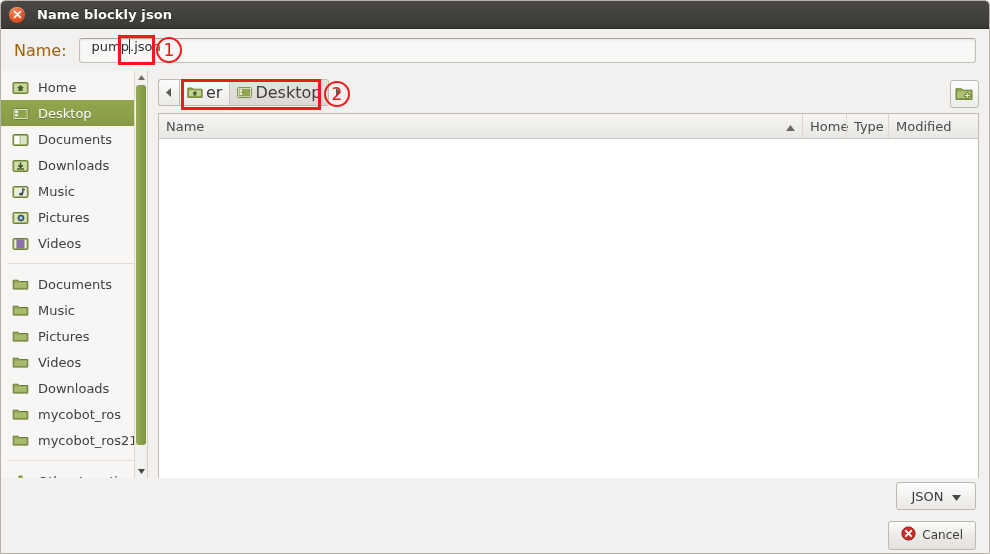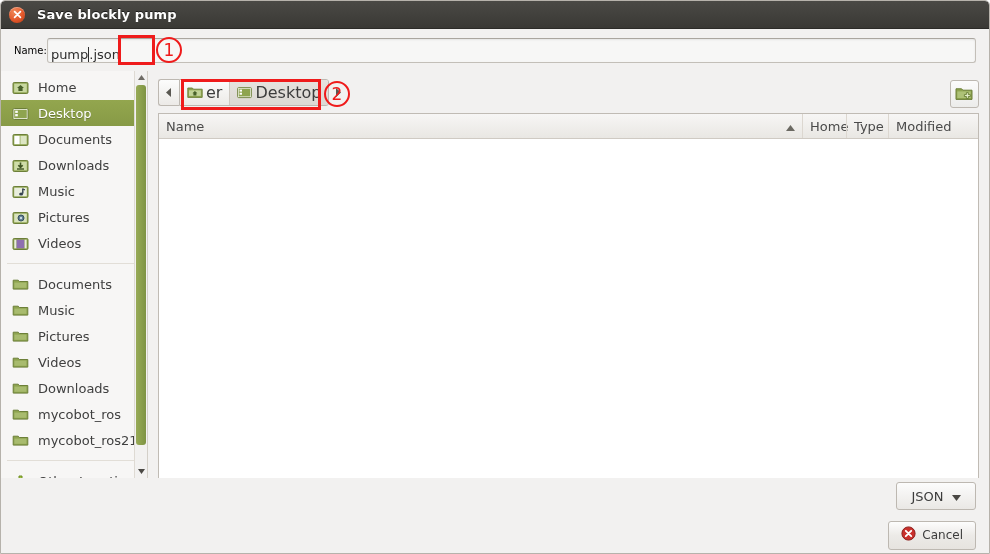--- a/index.html
+++ b/index.html
@@ -55,33 +55,34 @@
 
   
   .name-row {
     height: 42px;
     display: flex; align-items: center;
     padding: 0 13px;
     background: #f2f1f0;
     box-sizing: border-box;
   }
   .name-label {
-    font-size: 10px;
-    color: #000000;
+    font-size: 16px;
+    color: #a16207;
+    margin-right: 12px;
   }
   .name-entry {
     flex: 1 1 auto;
     height: 25px;
     background: #f7f7f6;
     border: 1px solid #c3bfb8;
     border-top-color: #aaa69f;
     border-radius: 3px;
     box-shadow: inset 0 1px 2px rgba(0,0,0,.08);
-    display: flex; align-items: flex-end;
-    padding: 0 3px;
+    display: flex; align-items: flex-start;
+    padding: 0 12px;
     box-sizing: border-box;
     position: relative;
     font-size: 13px;
     color: #2e2e2e;
     cursor: text;
   }
   .name-entry .val { white-space: pre; }
   .caret {
     display: inline-block;
     width: 1px; height: 15px;
@@ -331,21 +332,21 @@
 <body>
 
 <div class="window">
 
   <div class="titlebar">
     <div class="close-btn">
       <svg width="9" height="9" viewBox="0 0 9 9">
         <path d="M1.6 1.6 L7.4 7.4 M7.4 1.6 L1.6 7.4" stroke="#fff" stroke-width="1.7" stroke-linecap="round"></path>
       </svg>
     </div>
-    <div class="title-text">Save blockly pump</div>
+    <div class="title-text">Name blockly json</div>
   </div>
 
   <div class="name-row">
     <div class="name-label">Name:</div>
     <div class="name-entry">
       <span class="val">pump</span>
         <span class="caret"></span>
         <span class="val">.json</span>
     </div>
   </div>

